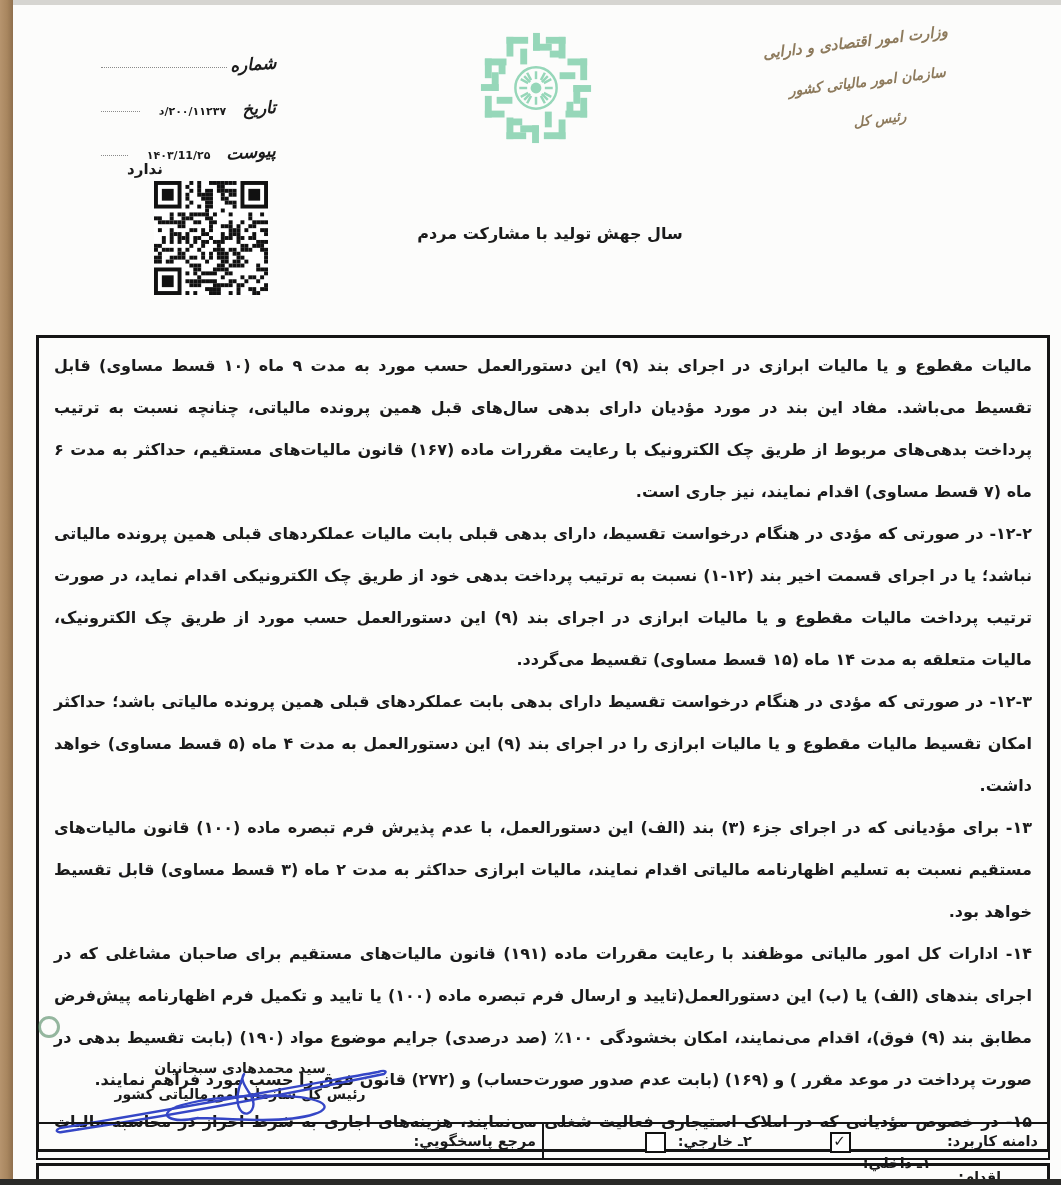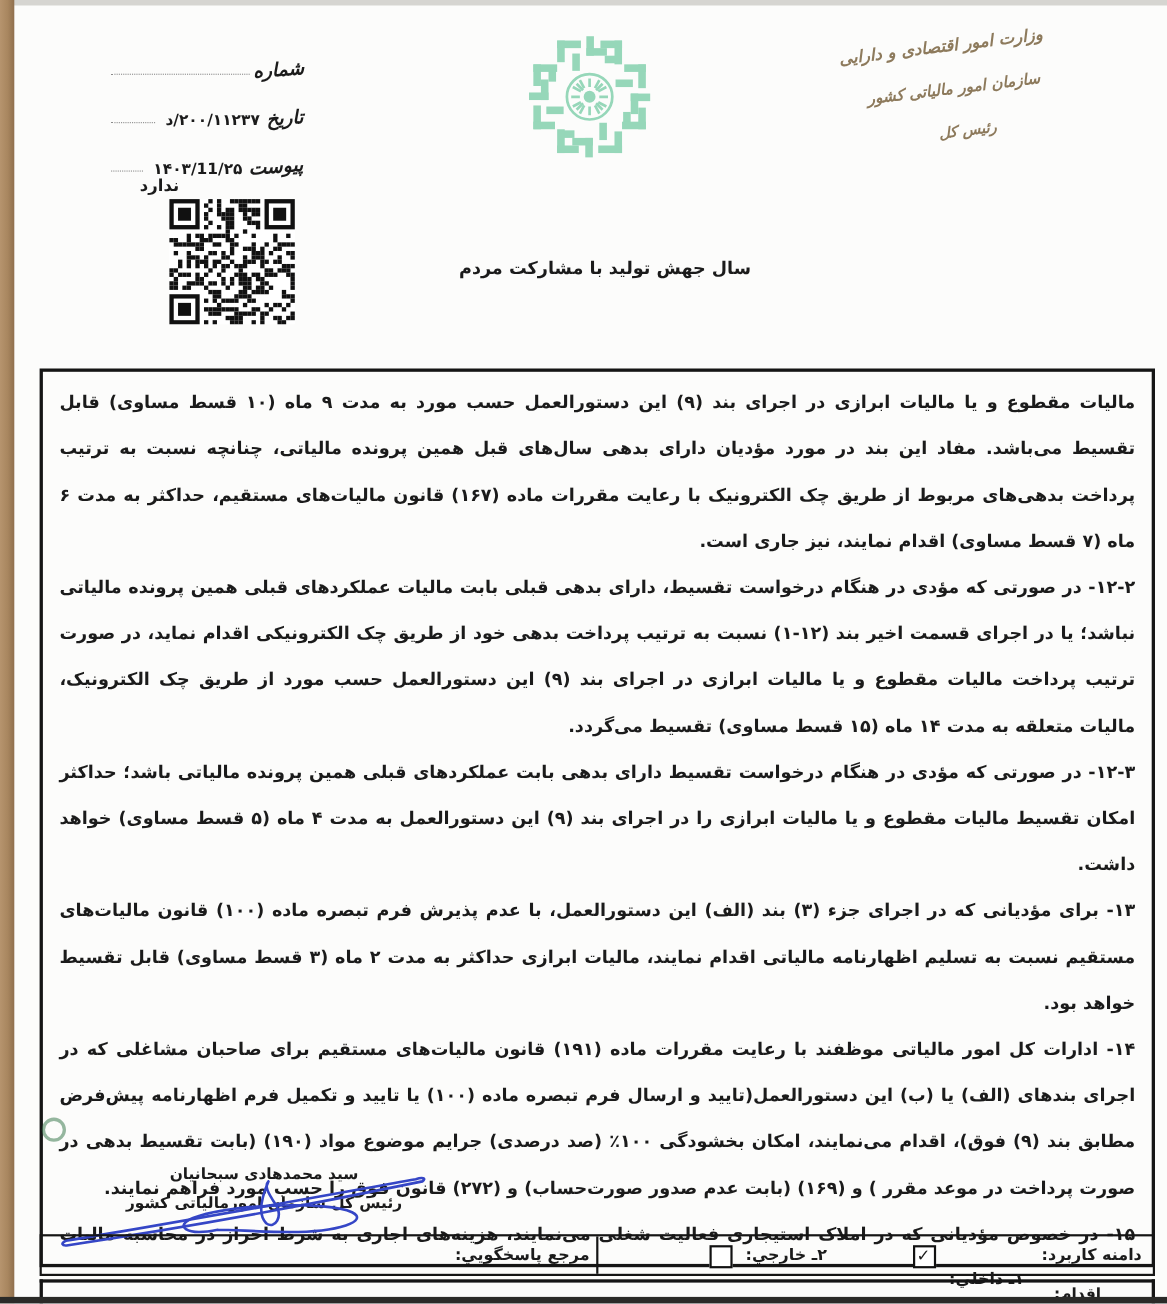--- a/index.html
+++ b/index.html
@@ -11,34 +11,34 @@
   }
   
   .top-edge{position:absolute;left:0;top:0;width:1061px;height:5px;background:#d6d5d1;}
   .bottom-edge{position:absolute;left:0;top:1179px;width:1061px;height:6px;background:#2a2a28;}
   .side-strip{position:absolute;left:0;top:0;width:13px;height:1185px;
     background:linear-gradient(90deg,#b6946e 0%,#a8865f 55%,#8f6f4d 100%);}
   
   .meta{position:absolute;left:98px;top:30px;width:180px;direction:rtl;}
   .meta-row{display:flex;align-items:flex-end;height:44px;}
   .meta-label{font-style:italic;font-weight:bold;font-size:17px;transform:rotate(-4deg);white-space:nowrap;padding-right:2px;}
-  .meta-value{font-weight:bold;font-size:14px;white-space:nowrap;margin:0 6px;direction:rtl;unicode-bidi:plaintext;}
+  .meta-value{font-weight:bold;font-size:11px;white-space:nowrap;margin:0 16px;direction:rtl;unicode-bidi:plaintext;}
   .dotline{flex:1;border-bottom:1.5px dotted #8a8a8a;margin:0 3px 6px 3px;min-width:8px;}
   .meta-none{position:absolute;left:115px;top:160px;width:60px;text-align:center;font-weight:bold;font-size:15px;}
   .qr{position:absolute;left:148px;top:181px;}
   
   .emblem{position:absolute;left:477px;top:28px;}
   
   .ministry{position:absolute;left:735px;top:22px;width:250px;text-align:center;
     color:#8d7a5c;font-style:italic;font-weight:bold;transform:rotate(-7deg);direction:rtl;}
   .ministry .l1{font-size:15px;line-height:40px;}
   .ministry .l2{font-size:14px;line-height:40px;padding-left:14px;}
   .ministry .l3{font-size:13.5px;line-height:38px;padding-left:30px;}
   
-  .slogan{position:absolute;left:370px;top:234px;width:360px;text-align:center;
+  .slogan{position:absolute;left:370px;top:224px;width:360px;text-align:center;
     font-weight:bold;font-size:16px;direction:rtl;}
   
   .main-box{
     position:absolute;left:36px;top:303px;width:1014px;height:817px;box-sizing:border-box;
     border:3px solid #151515;padding:7px 15px 0 15px;direction:rtl;overflow:hidden;
     font-weight:bold;font-size:16px;line-height:42px;text-align:justify;text-align-last:right;margin-top:32px;
   }
   .main-box p{margin:0;}
   .sec-num{font-weight:900;}
   .heavy{font-weight:900;}

